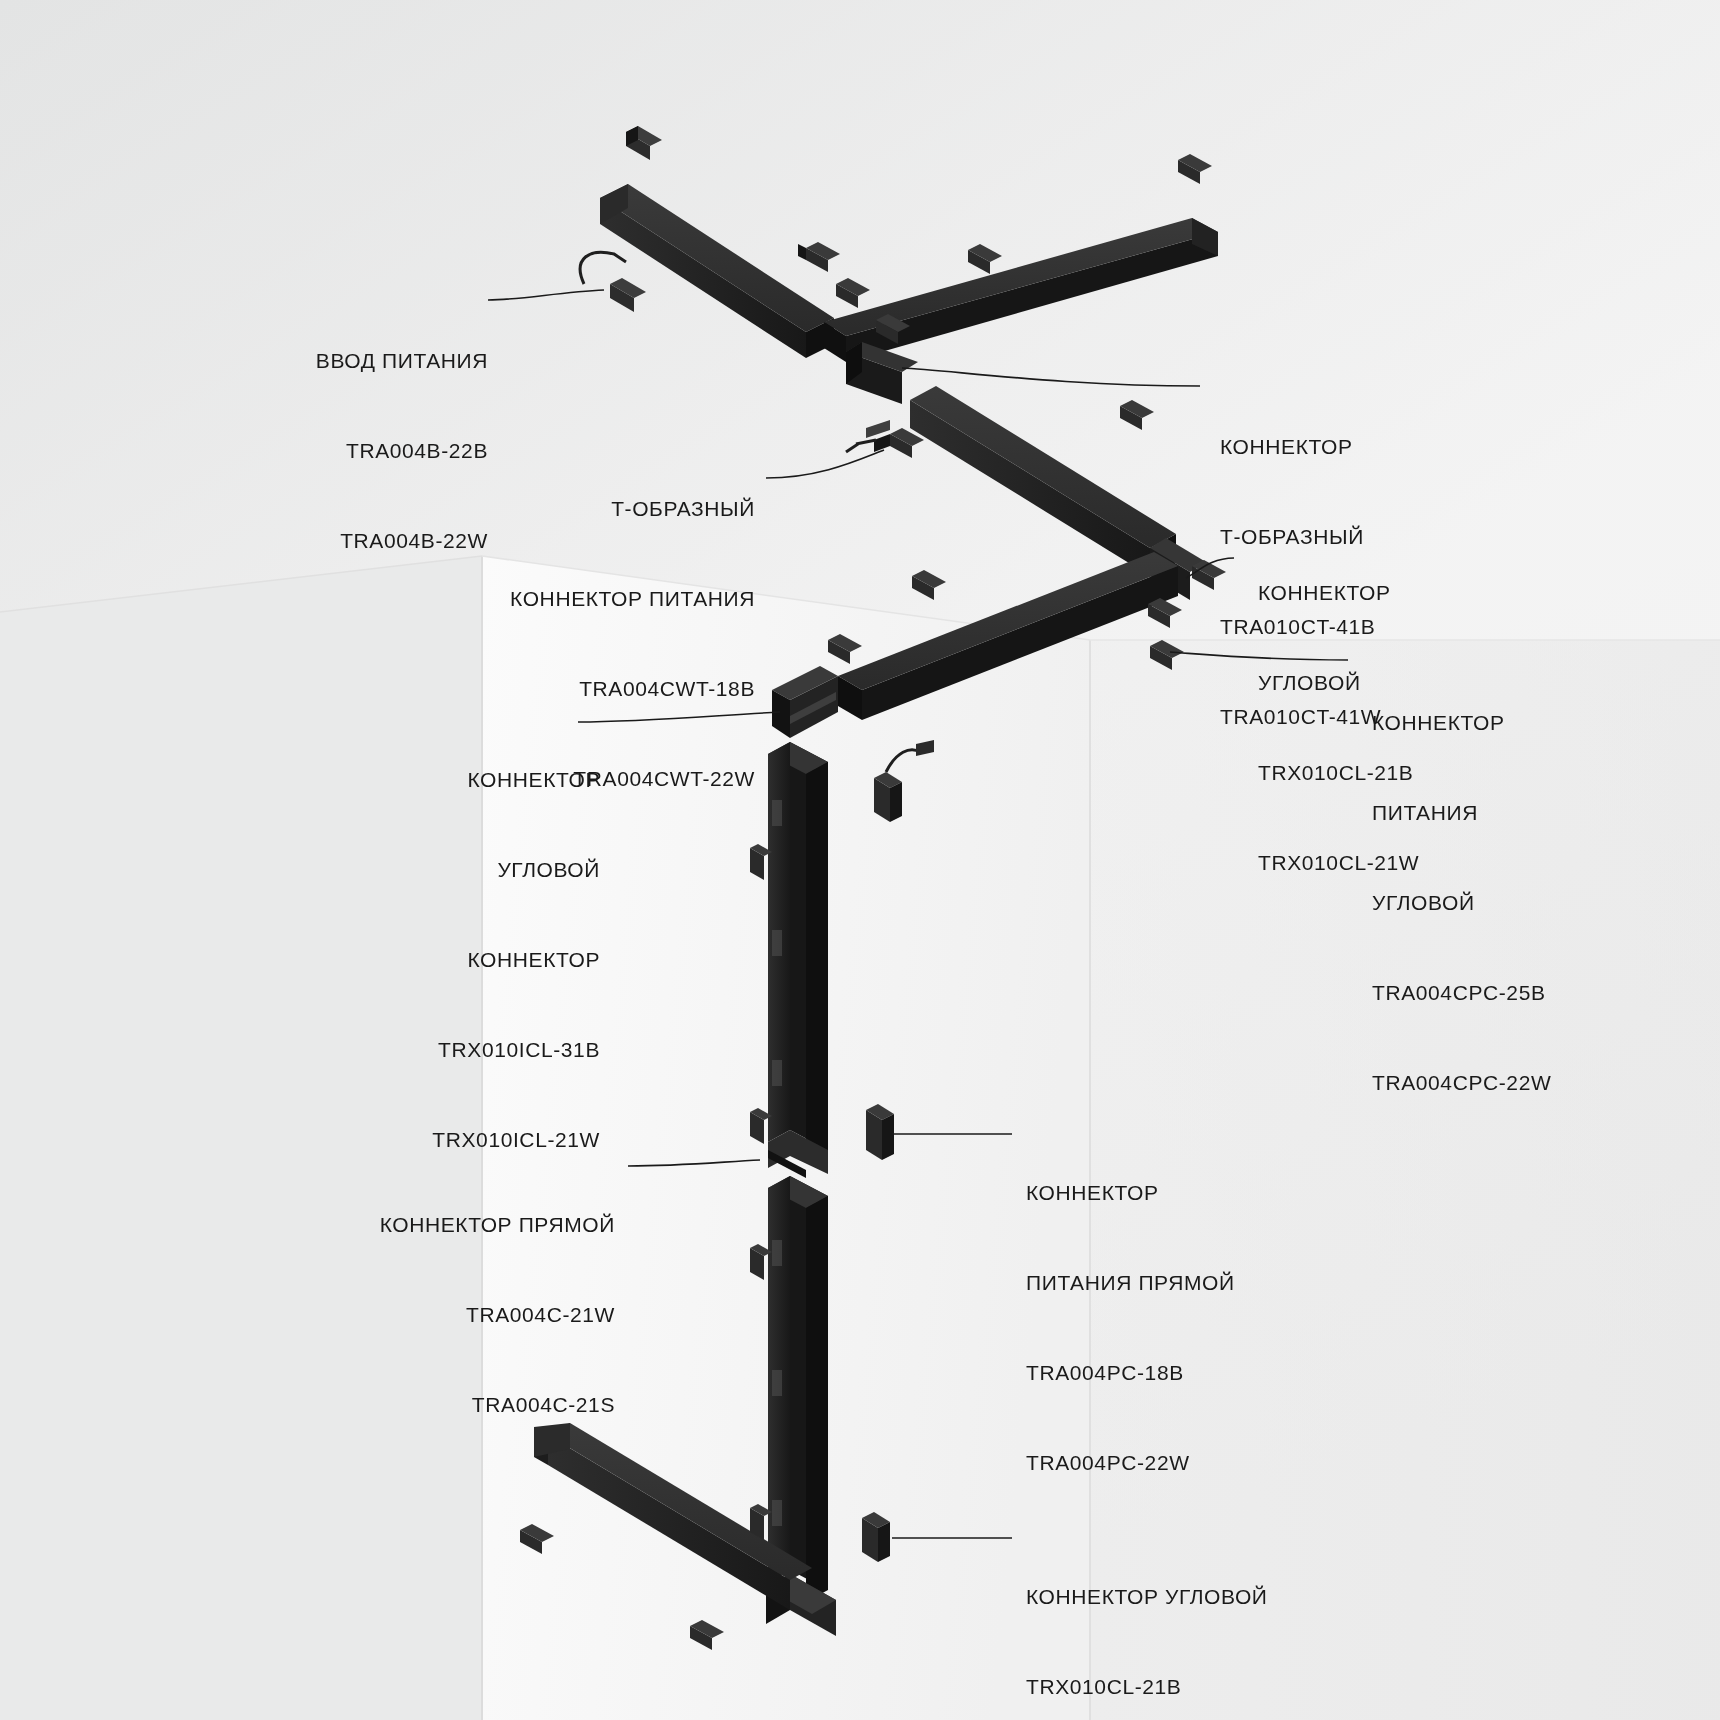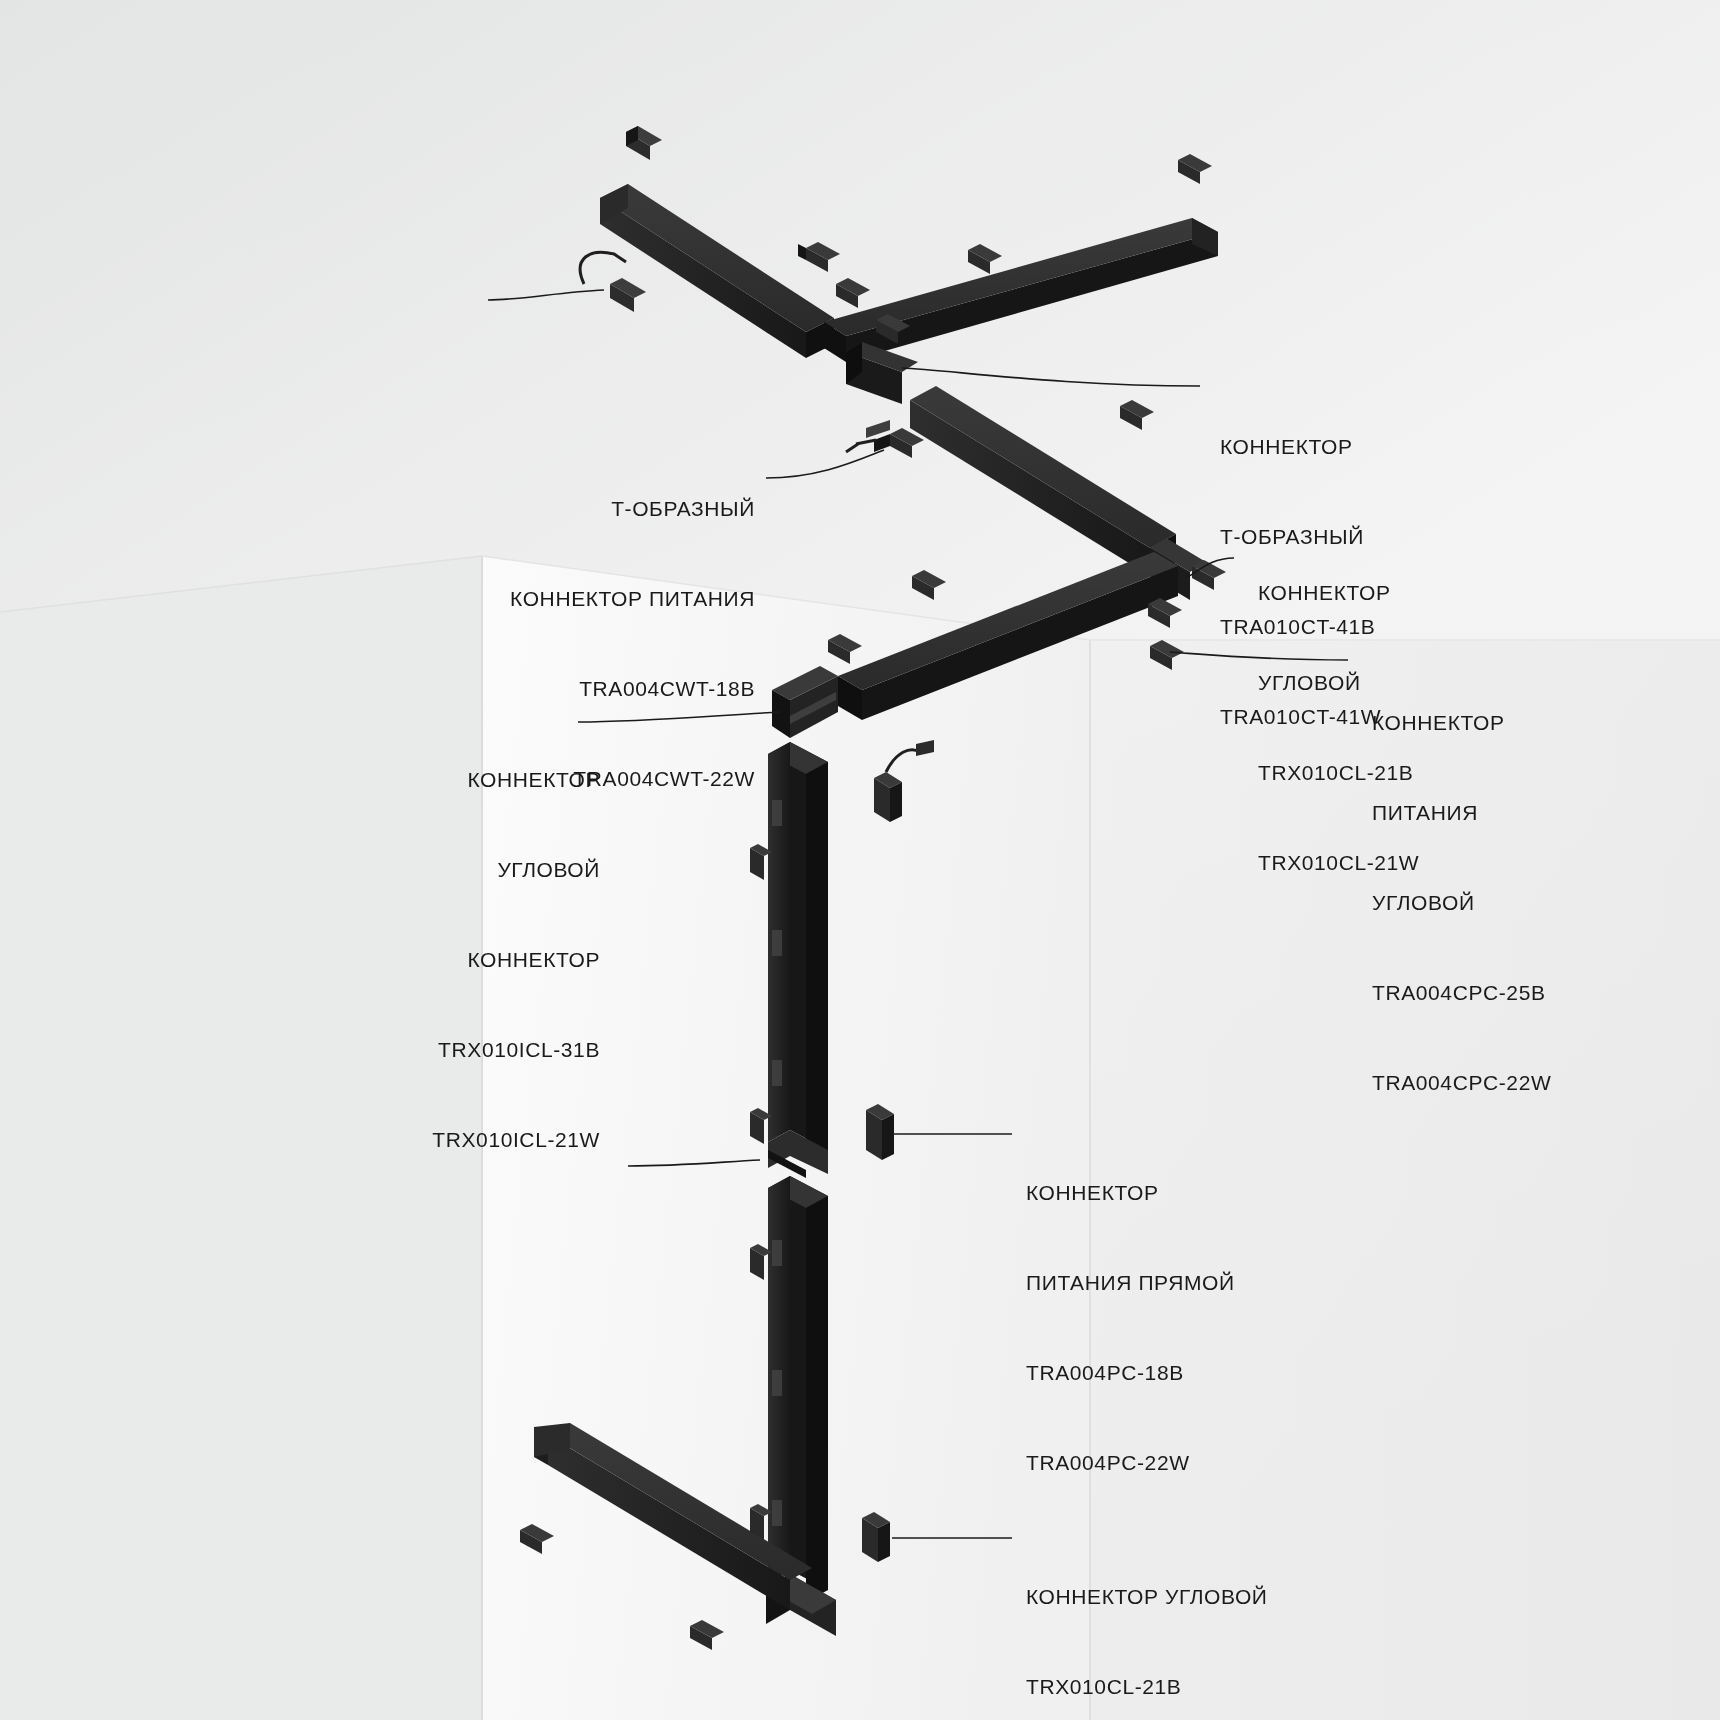--- a/index.html
+++ b/index.html
@@ -273,20 +273,25 @@
       <path d="M766,478 C820,478 858,460 884,450"></path>
       <path d="M1234,558 C1210,558 1198,572 1186,578"></path>
       <path d="M1348,660 C1260,660 1200,654 1170,652"></path>
       <path d="M578,722 C640,722 708,716 780,712"></path>
       <path d="M628,1166 C680,1166 720,1162 760,1160"></path>
       <path d="M1012,1134 C960,1134 920,1134 892,1134"></path>
       <path d="M1012,1538 C960,1538 922,1538 892,1538"></path>
     </g>
   </svg>
 
+  <div class="label right" style="right:1232px; top:286px;">
+    <div>ВВОД ПИТАНИЯ</div>
+    <div>TRA004B-22B</div>
+    <div>TRA004B-22W</div>
+  </div>
 
   <div class="label left" style="left:1220px; top:372px;">
     <div>КОННЕКТОР</div>
     <div>Т-ОБРАЗНЫЙ</div>
     <div>TRA010CT-41B</div>
     <div>TRA010CT-41W</div>
   </div>
 
   <div class="label right" style="right:965px; top:434px;">
     <div>Т-ОБРАЗНЫЙ</div>
@@ -311,20 +316,25 @@
   </div>
 
   <div class="label right" style="right:1120px; top:705px;">
     <div>КОННЕКТОР</div>
     <div>УГЛОВОЙ</div>
     <div>КОННЕКТОР</div>
     <div>TRX010ICL-31B</div>
     <div>TRX010ICL-21W</div>
   </div>
 
+  <div class="label right" style="right:1105px; top:1150px;">
+    <div>КОННЕКТОР ПРЯМОЙ</div>
+    <div>TRA004C-21W</div>
+    <div>TRA004C-21S</div>
+  </div>
 
   <div class="label left" style="left:1026px; top:1118px;">
     <div>КОННЕКТОР</div>
     <div>ПИТАНИЯ ПРЯМОЙ</div>
     <div>TRA004PC-18B</div>
     <div>TRA004PC-22W</div>
   </div>
 
   <div class="label left" style="left:1026px; top:1522px;">
     <div>КОННЕКТОР УГЛОВОЙ</div>

